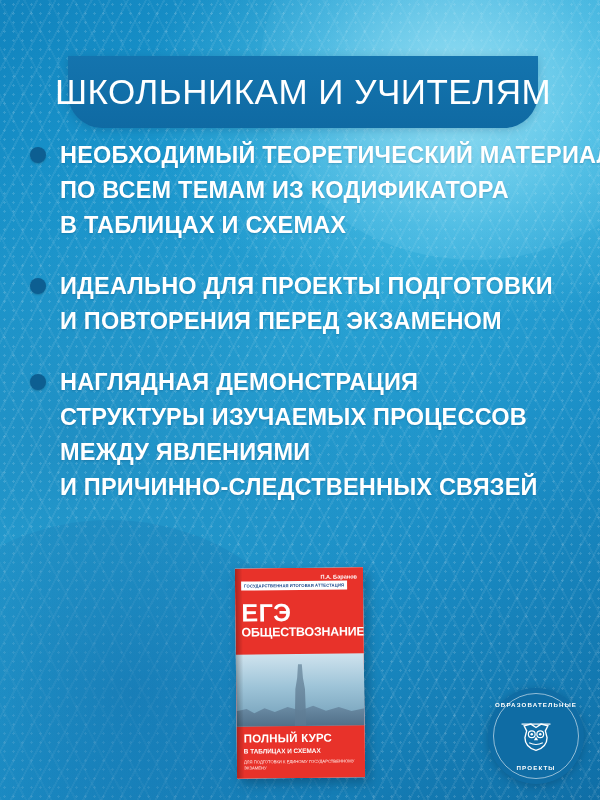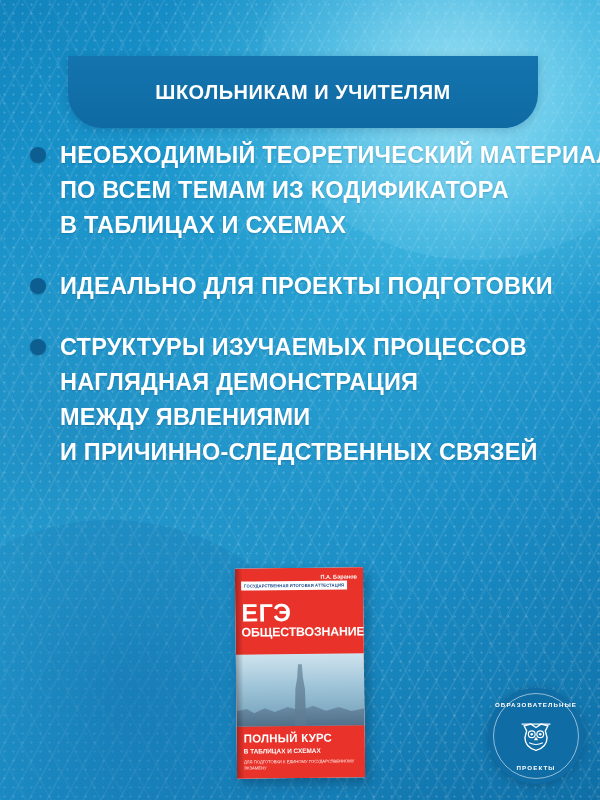--- a/index.html
+++ b/index.html
@@ -71,22 +71,22 @@
     background: linear-gradient(180deg, #1474ae 0%, #0f6aa3 100%);
     border-bottom-left-radius: 34px;
     border-bottom-right-radius: 34px;
     box-shadow: 0 2px 10px rgba(8,60,95,0.25);
     display: flex;
     align-items: center;
     justify-content: center;
   }
   .header-banner-title {
     color: #ffffff;
-    font-size: 20px;
-    font-weight: bold;
+    font-size: 35px;
+    font-weight: normal;
     letter-spacing: 0.5px;
     text-align: right;
     white-space: nowrap;
   }
 
   
   .bullets {
     position: absolute;
     left: 30px;
     top: 138px;
@@ -298,28 +298,29 @@
         <div class="bullet-line">НЕОБХОДИМЫЙ ТЕОРЕТИЧЕСКИЙ МАТЕРИАЛ</div>
         <div class="bullet-line">ПО ВСЕМ ТЕМАМ ИЗ КОДИФИКАТОРА</div>
         <div class="bullet-line">В ТАБЛИЦАХ И СХЕМАХ</div>
       </div>
     </div>
 
     <div class="bullet-item">
       <div class="bullet-dot"></div>
       <div class="bullet-lines">
         <div class="bullet-line">ИДЕАЛЬНО ДЛЯ ПРОЕКТЫ ПОДГОТОВКИ</div>
+        <div class="bullet-line">И ПОВТОРЕНИЯ ПЕРЕД ЭКЗАМЕНОМ</div>
       </div>
     </div>
 
     <div class="bullet-item">
       <div class="bullet-dot"></div>
       <div class="bullet-lines">
+        <div class="bullet-line">НАГЛЯДНАЯ ДЕМОНСТРАЦИЯ</div>
         <div class="bullet-line">СТРУКТУРЫ ИЗУЧАЕМЫХ ПРОЦЕССОВ</div>
-        <div class="bullet-line">НАГЛЯДНАЯ ДЕМОНСТРАЦИЯ</div>
         <div class="bullet-line">МЕЖДУ ЯВЛЕНИЯМИ</div>
         <div class="bullet-line">И ПРИЧИННО-СЛЕДСТВЕННЫХ СВЯЗЕЙ</div>
       </div>
     </div>
 
   </div>
 
   <div class="book">
     <div class="book-inner">
       <div class="book-top">

